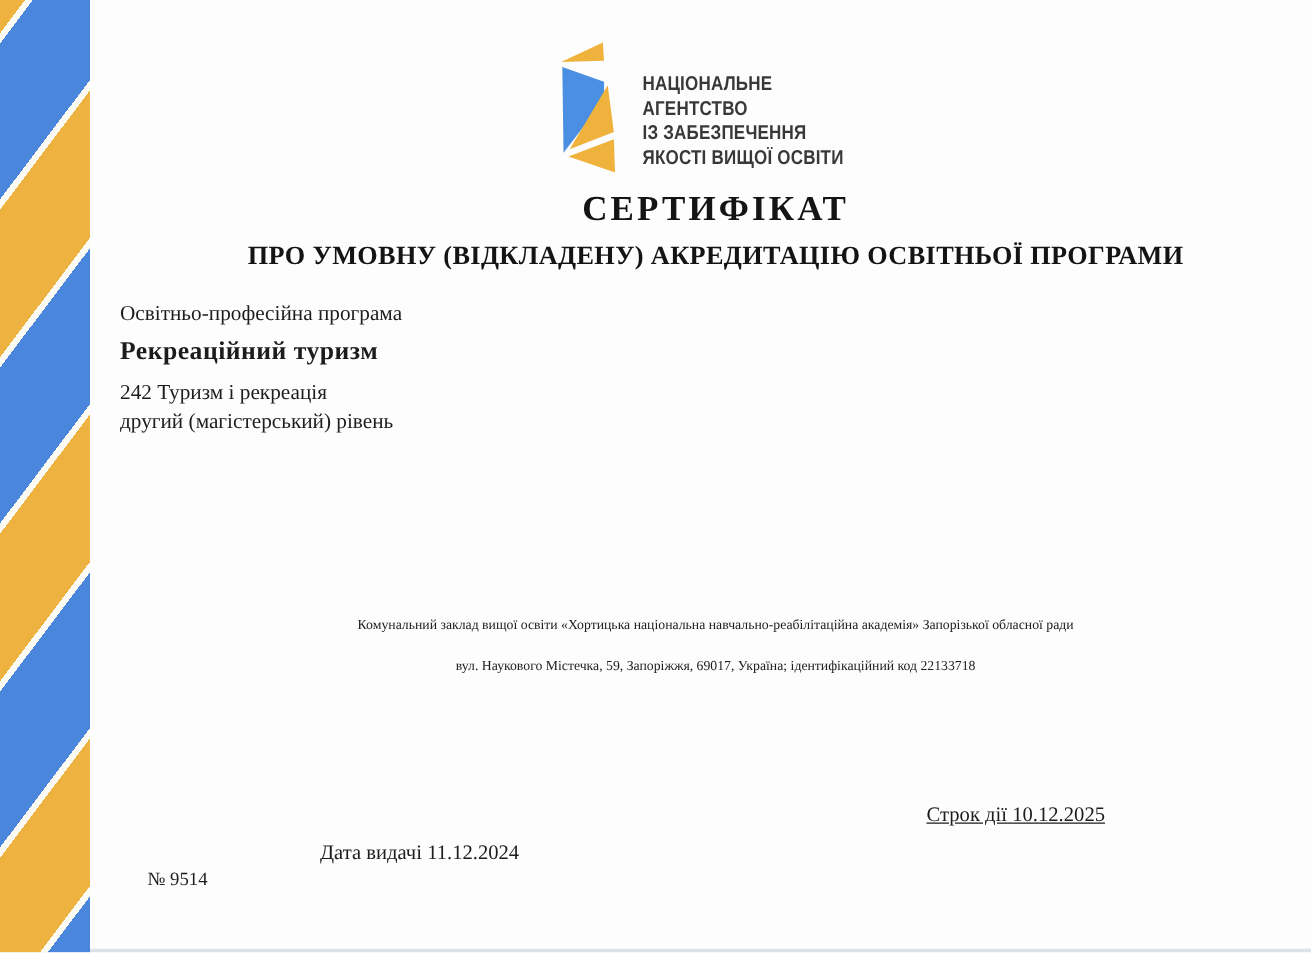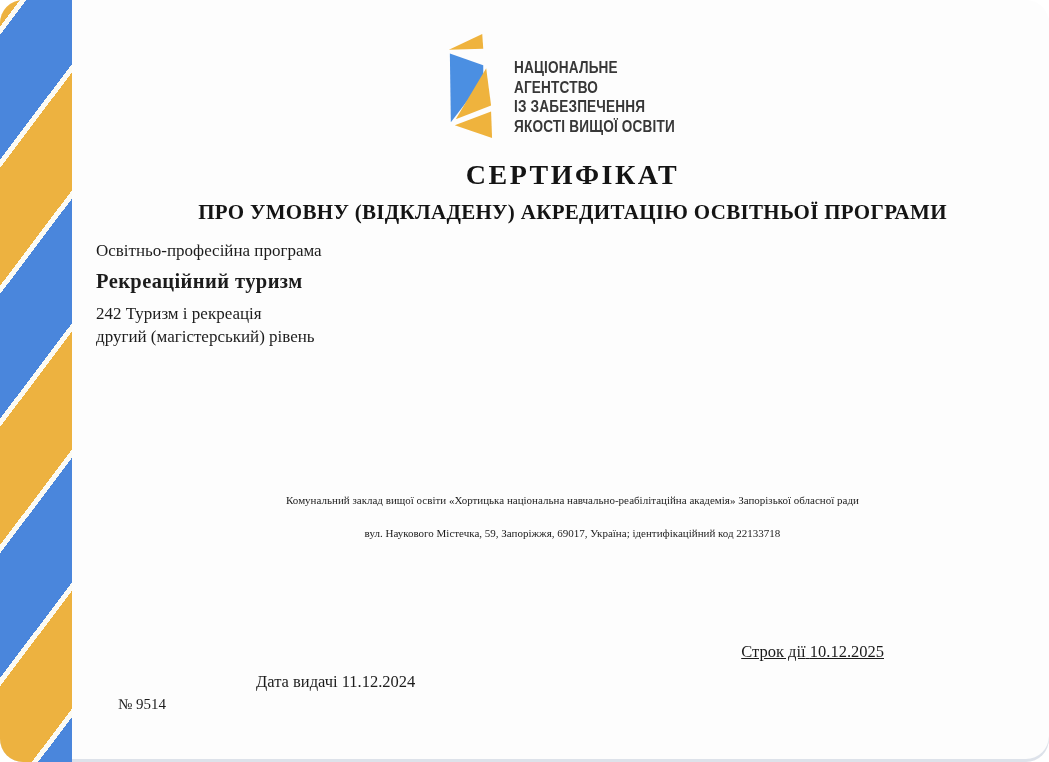--- a/index.html
+++ b/index.html
@@ -4,21 +4,20 @@
 <style>
   html,body{margin:0;padding:0;background:#ffffff;}
   .page{
     position:relative;
     width:1049px;height:762px;
     background:#fdfdfd;
     overflow:hidden;
     font-family:"Liberation Serif", serif;
     color:#1c1c1c;
     box-shadow: inset 0 -3px 0 #dde2ea;
-    border-radius: 23px;
   }
   
   .ribbon{
     position:absolute;left:0;top:0;bottom:0;width:72px;
     background:repeating-linear-gradient(127deg,
       #edb240 0px 16px,
       #fcfbf4 16px 21px,
       #4a86dc 21px 96px,
       #fcfbf4 96px 101px,
       #edb240 101px 156px);
@@ -35,27 +34,27 @@
     margin-left:18px;margin-top:30px;
     font-family:"Liberation Sans", sans-serif;
     font-weight:700;font-size:16px;line-height:19.5px;
     color:#383838;letter-spacing:0.2px;
     transform:scaleX(0.85);transform-origin:left top;
     white-space:nowrap;
   }
 
   .title{
     position:absolute;top:150px;left:0;right:0;
-    margin:7px;text-align:center;
+    margin:0;text-align:center;
     font-size:28px;line-height:36px;font-weight:700;
     letter-spacing:2.5px;color:#141414;
   }
   .subtitle{
     position:absolute;top:186px;left:0;right:0;
-    margin:12px;text-align:center;
+    margin:4px;text-align:center;
     font-size:21px;line-height:28px;font-weight:700;
     letter-spacing:0.3px;color:#141414;white-space:nowrap;
   }
 
   .program{position:absolute;top:240px;left:0;right:0;}
   .program-type{font-size:17px;line-height:22px;}
   .program-name{font-size:20.5px;line-height:25px;margin-top:7px;font-weight:700;letter-spacing:0.4px;}
   .program-spec{font-size:17px;line-height:22px;margin-top:9px;}
   .program-level{font-size:17px;line-height:22px;margin-top:1px;}
 

